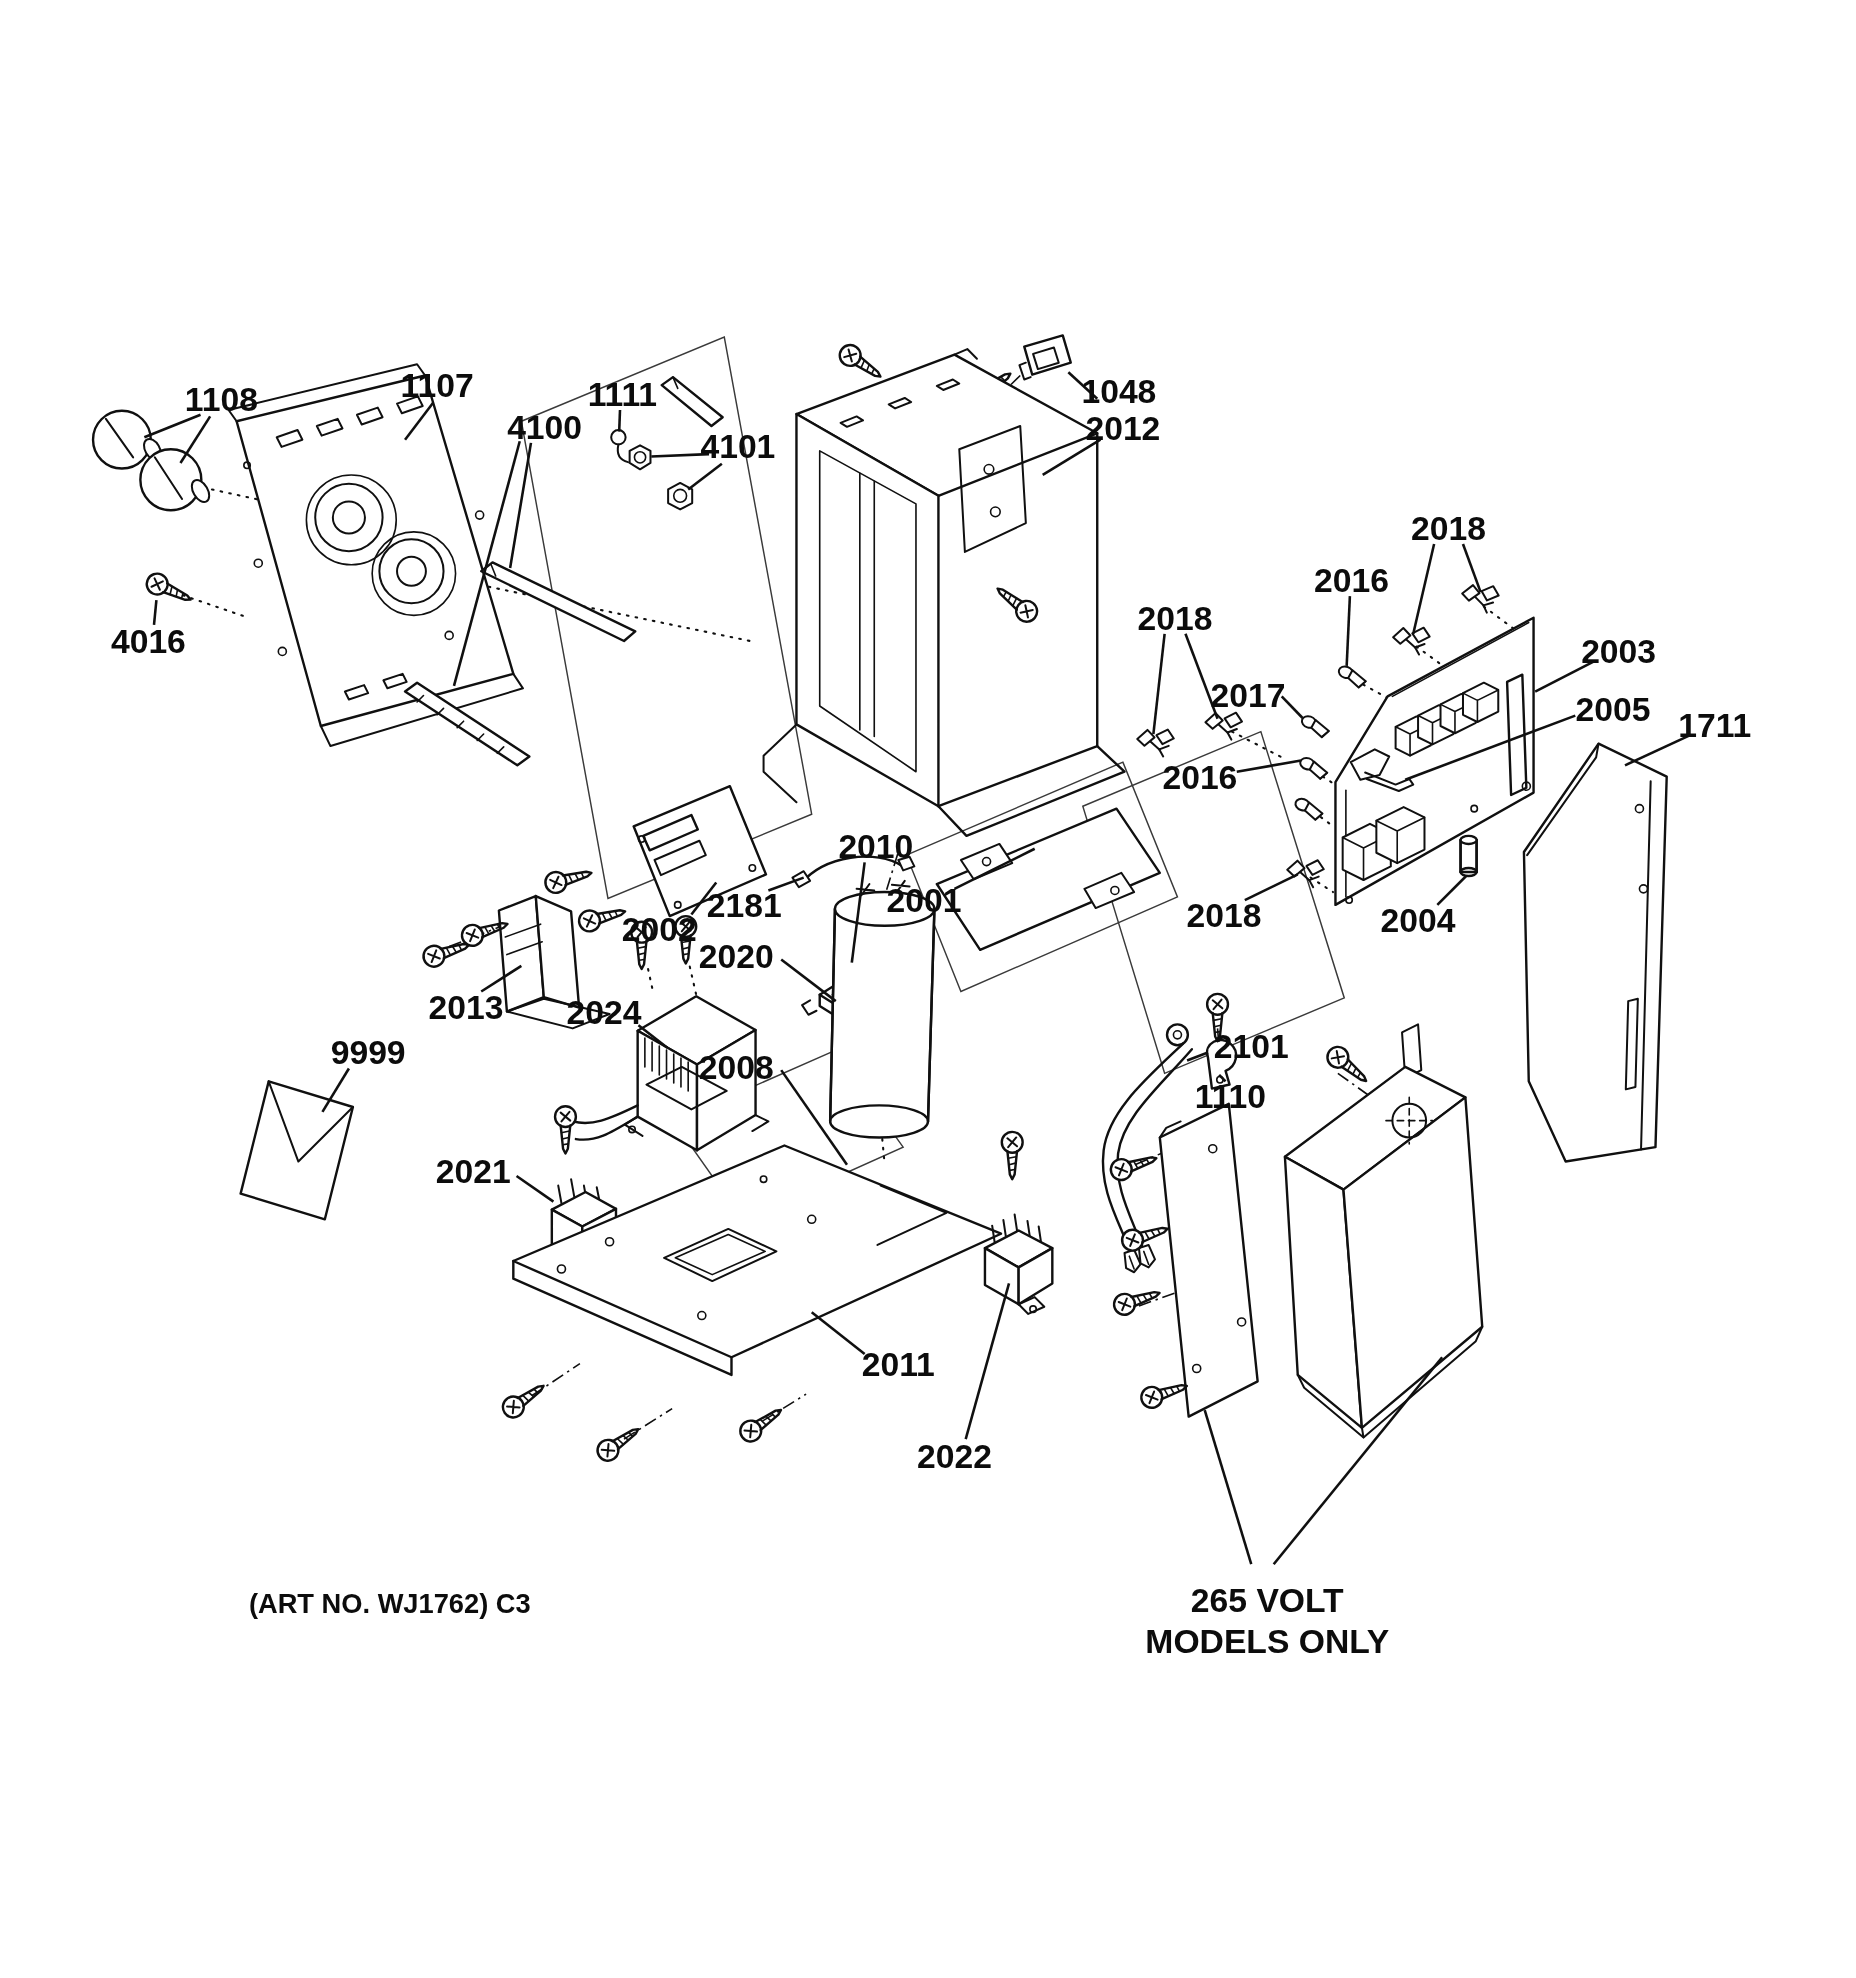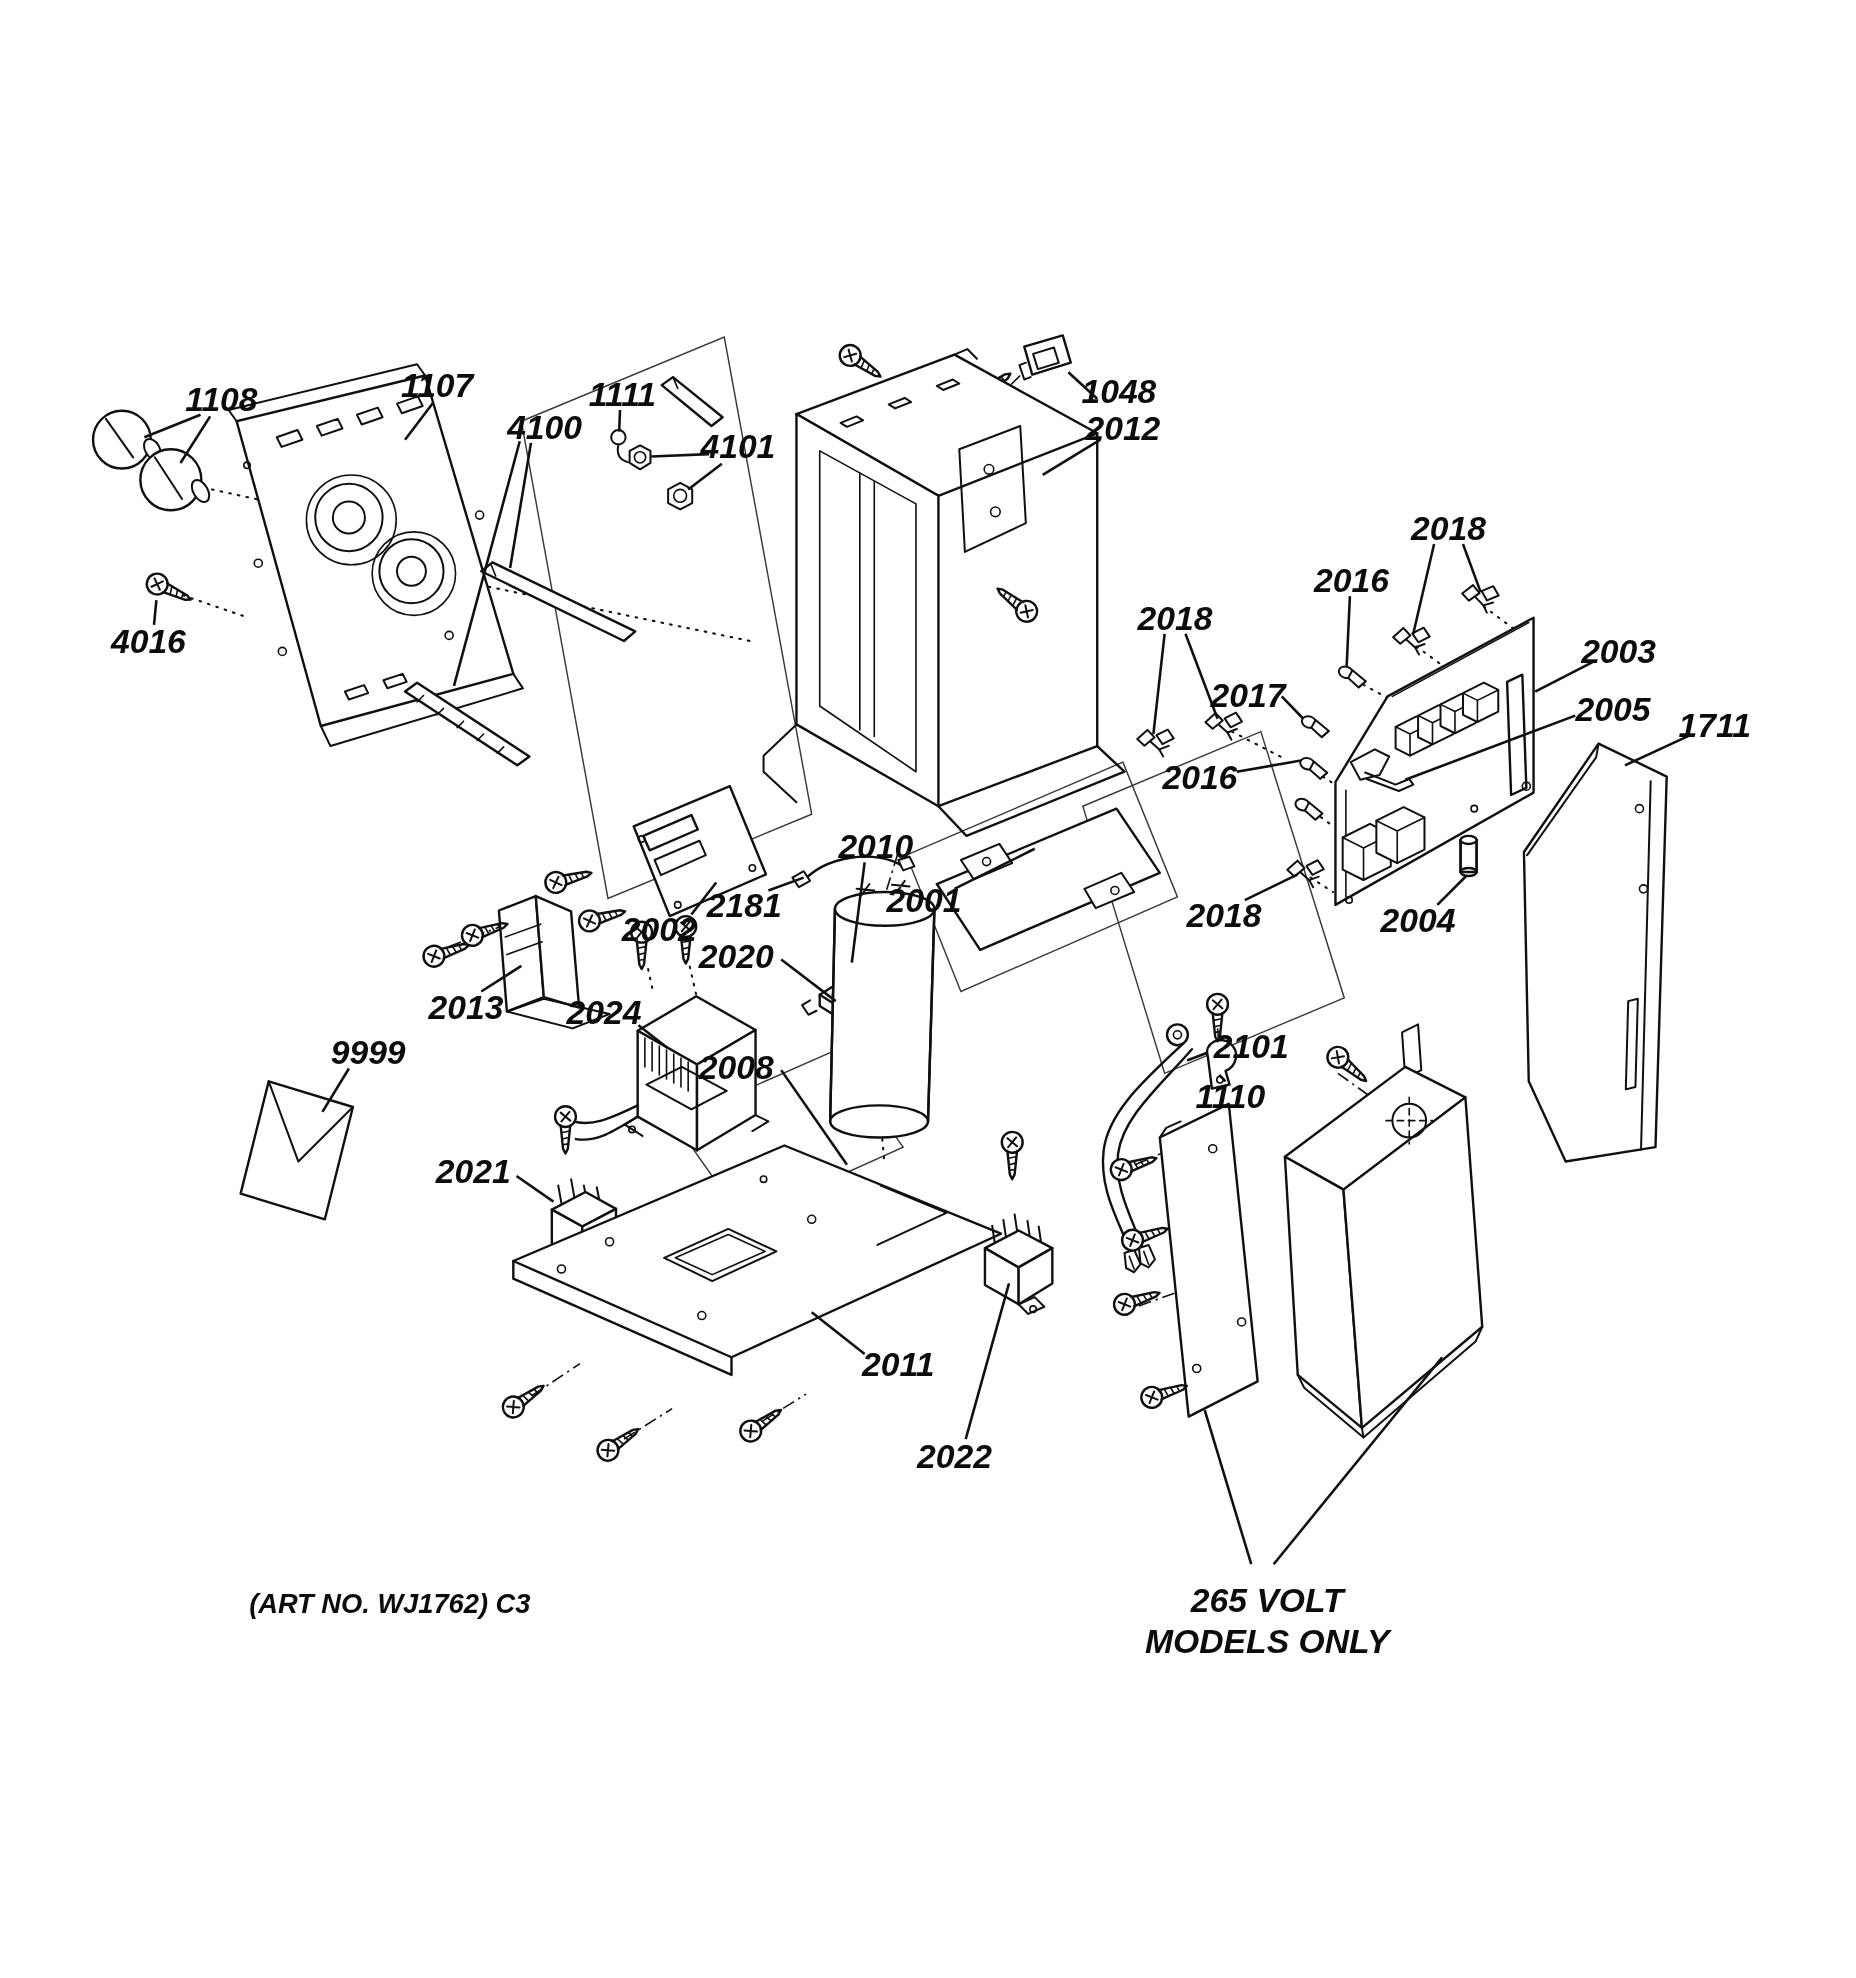--- a/index.html
+++ b/index.html
@@ -1,16 +1,16 @@
 <!DOCTYPE html>
 <html style="font-size:13px"><head>
 <meta charset="utf-8">
 <style>
   html,body{margin:0;padding:0;background:#ffffff;}
-  #page{position:relative;width:1856px;height:1979px;background:#ffffff;overflow:hidden;font-style:italic;}
+  #page{position:relative;width:1856px;height:1979px;background:#ffffff;overflow:hidden;}
   svg{display:block;}
   .ink{stroke:#101010;fill:none;stroke-width:3;stroke-linejoin:round;stroke-linecap:round;}
   .fillw{fill:#ffffff;}
   .thin{stroke-width:2;}
   .med{stroke-width:2.5;}
   .phantom{stroke:#3a3a3a;stroke-width:1.8;fill:none;}
   .dashdot{stroke:#101010;stroke-width:2;fill:none;stroke-dasharray:16 6 3 6;}
   .dotted{stroke:#101010;stroke-width:2.6;fill:none;stroke-dasharray:2 9;stroke-linecap:round;}
   .leader{stroke:#101010;stroke-width:3.2;fill:none;}
   text.callout{font-family:"Liberation Sans",sans-serif;font-weight:700;font-size:42px;fill:#0c0c0c;text-anchor:middle;}

